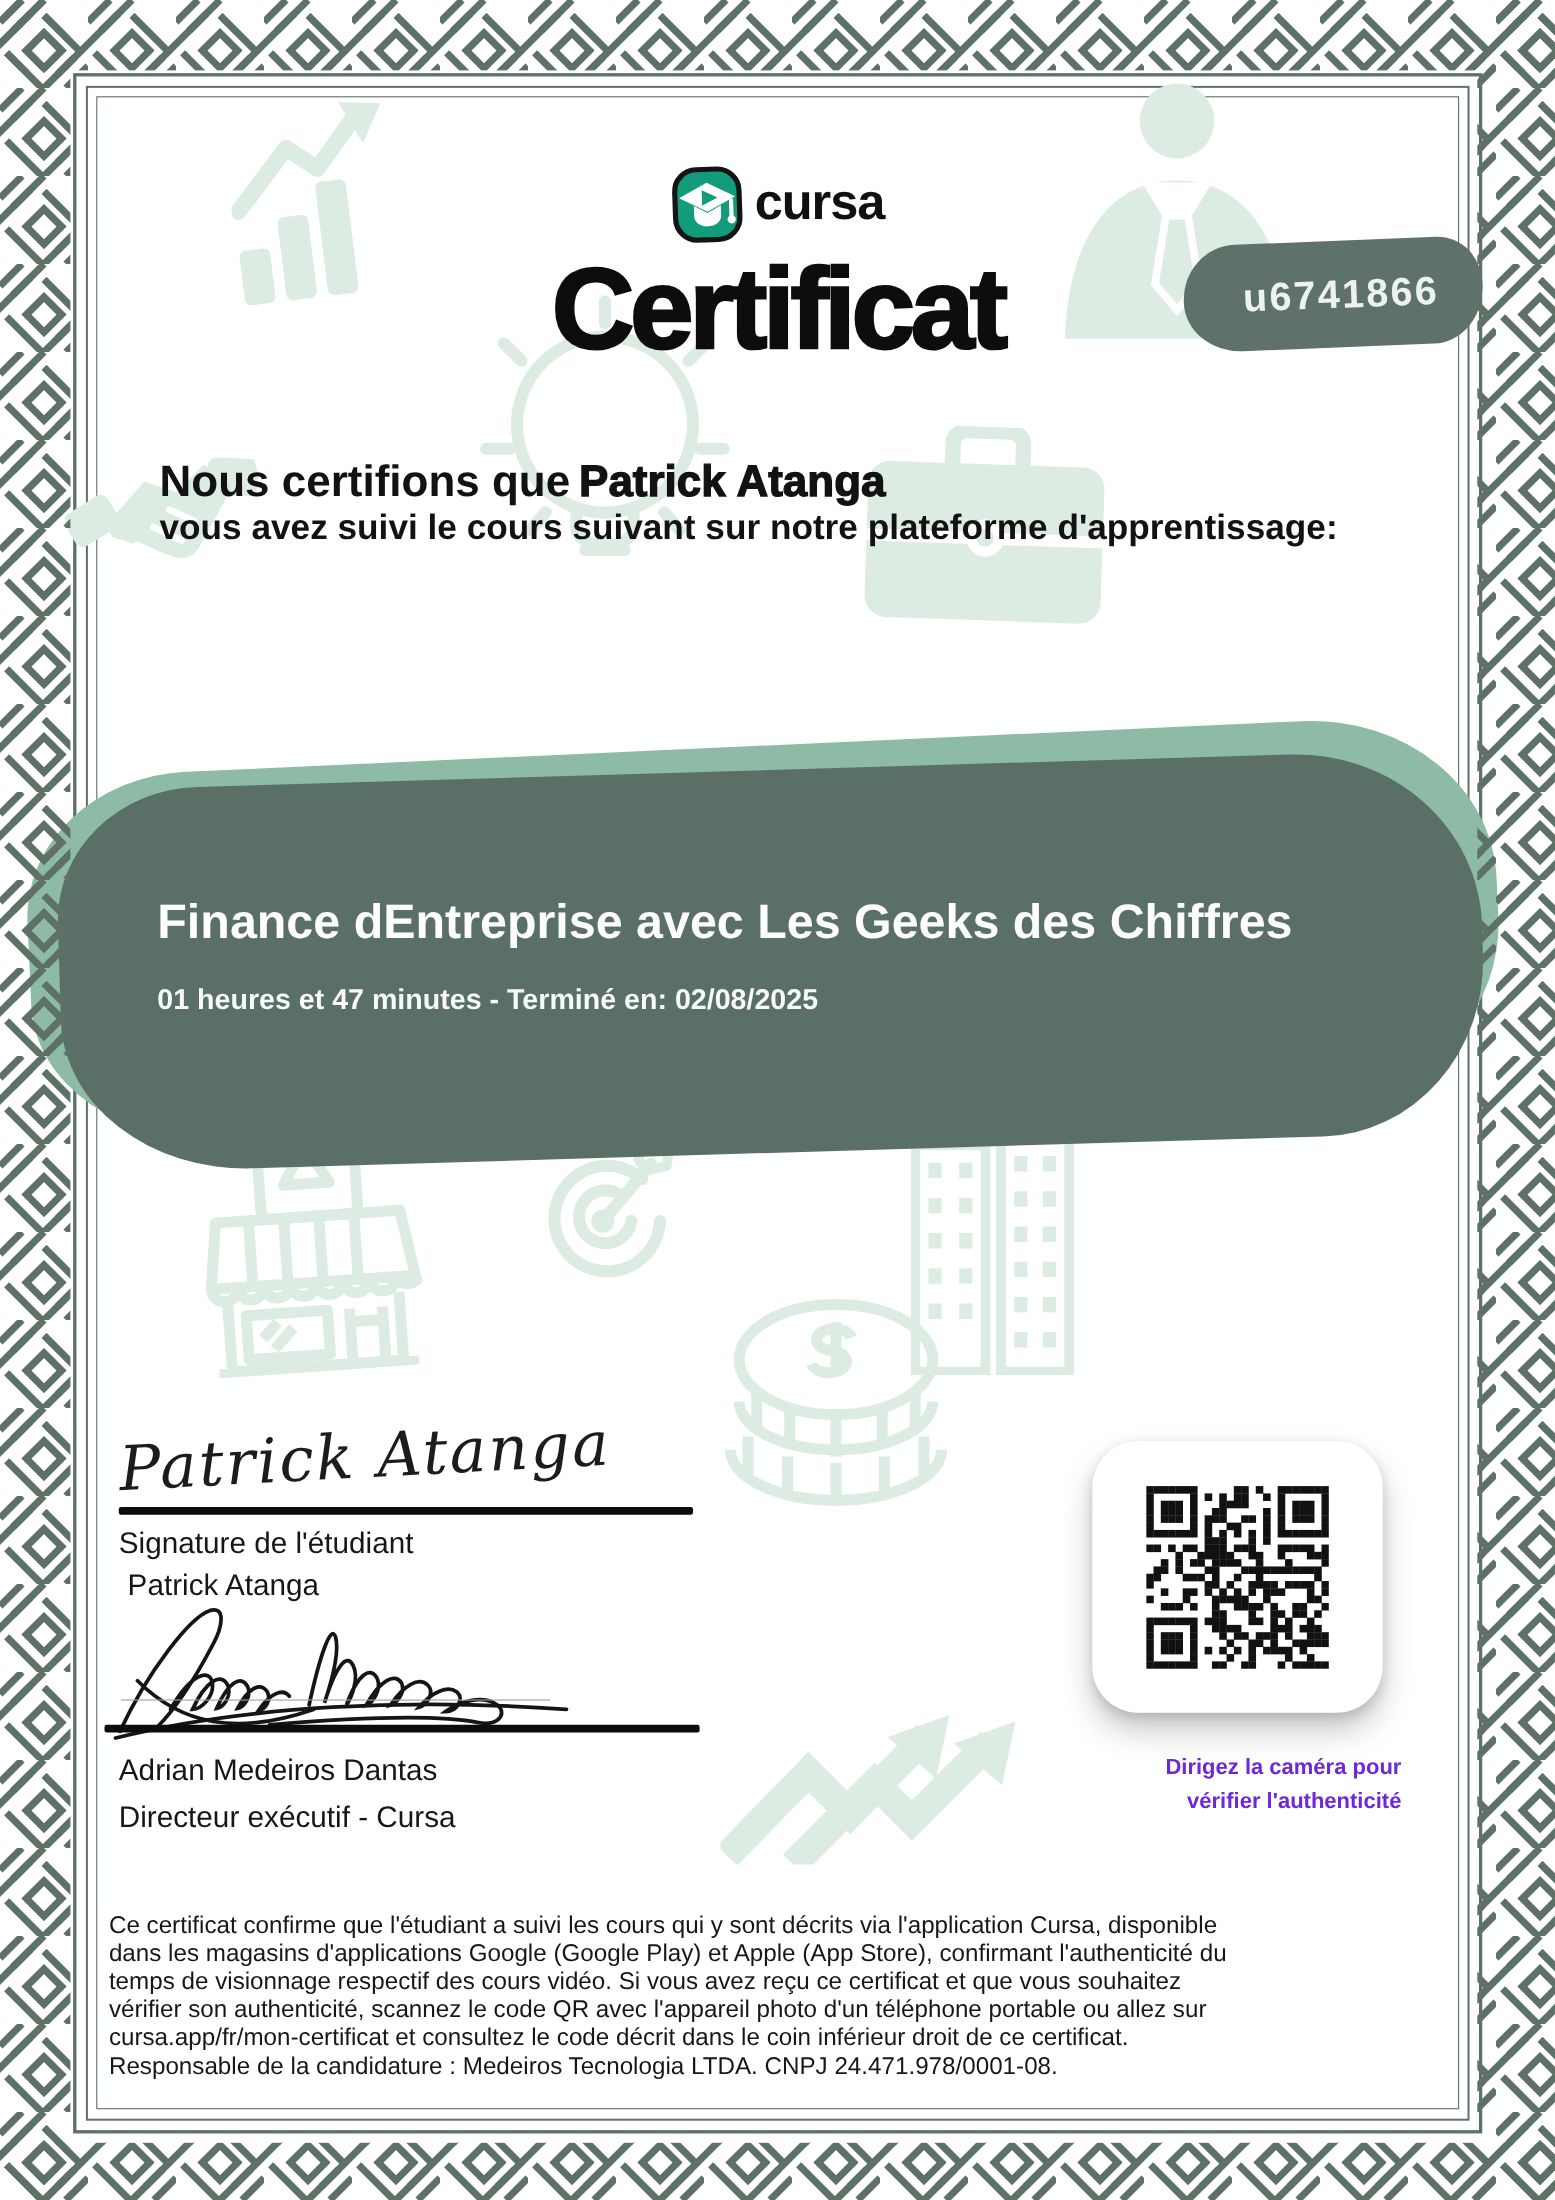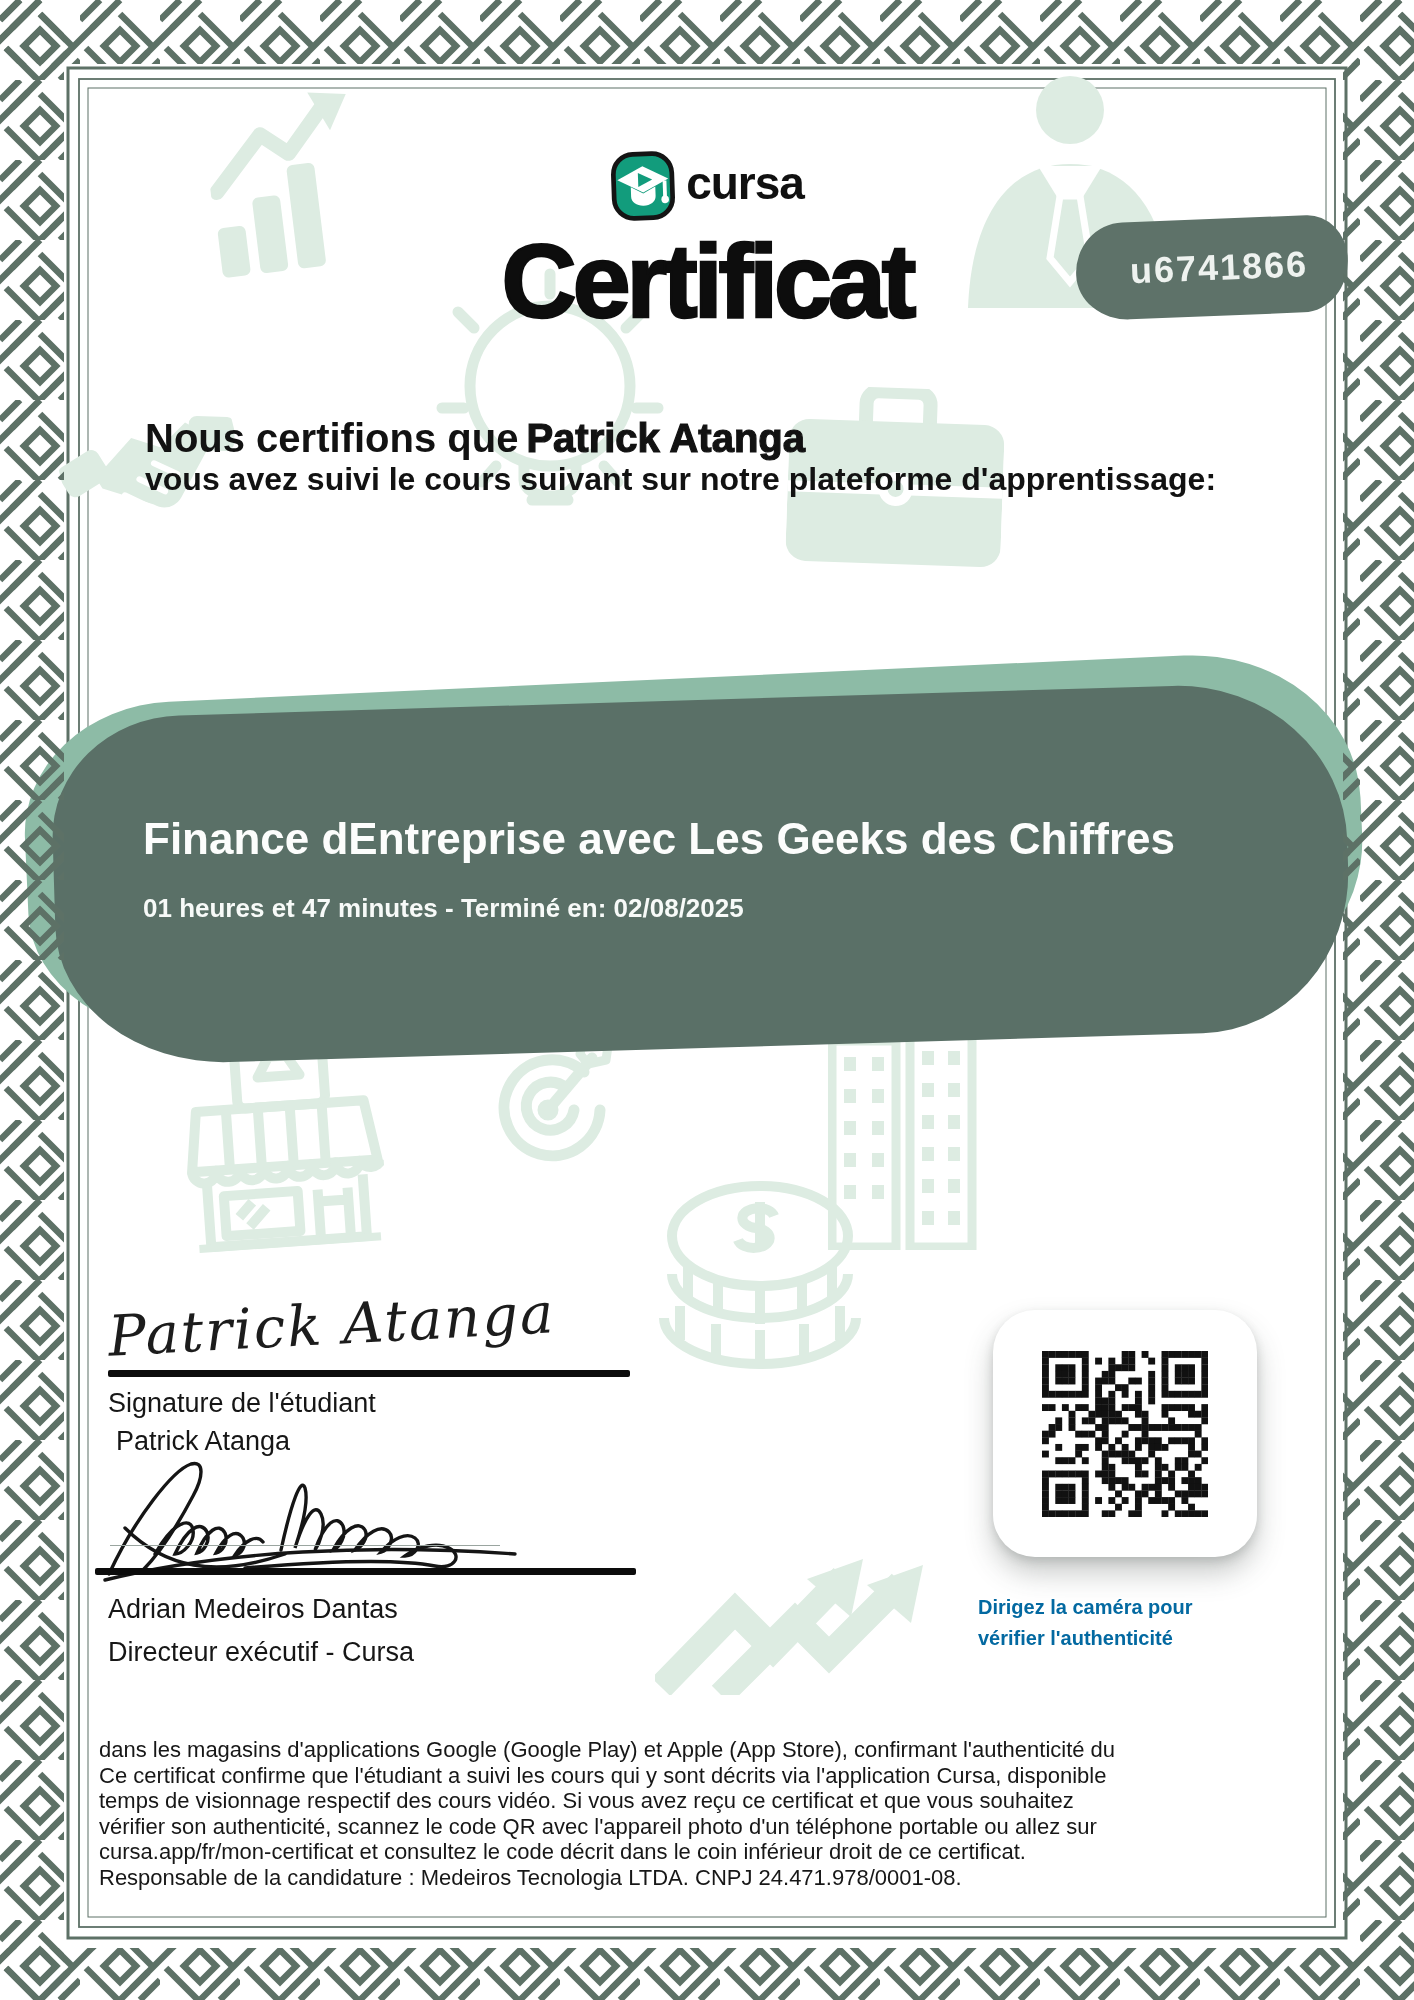--- a/index.html
+++ b/index.html
@@ -41,22 +41,22 @@
   #sig2-line{left:95px;top:1568px;width:541px;}
   .sig-label{font-size:27px;color:#161616;}
   #sig1-label{left:108px;top:1388px;}
   #sig1-name{left:116px;top:1426px;}
   #sig2-name{left:108px;top:1594px;}
   #sig2-title{left:108px;top:1637px;}
   
   #qr-card{left:993px;top:1310px;width:264px;height:247px;background:#ffffff;border-radius:42px;
            box-shadow:0 16px 28px rgba(60,70,66,0.28), 0 4px 10px rgba(60,70,66,0.18);
            display:flex;align-items:center;justify-content:center;}
-  #qr-caption{left:978px;top:1592px;width:296px;text-align:left;font-size:20px;font-weight:700;
-              color:#0369a1;line-height:31px;}
+  #qr-caption{left:978px;top:1592px;width:296px;text-align:right;font-size:20px;font-weight:700;
+              color:#6d28d9;line-height:31px;}
   
   #footer-text{left:99px;top:1737px;width:1190px;font-size:22px;line-height:25.5px;color:#171717;}
 </style>
 </head>
 <body>
 
 <div id="cert">
 
   <svg id="frame-lines" class="abs" width="1414" height="2000" style="left:0;top:0;">
     <rect x="68" y="68" width="1278" height="1870" fill="none" stroke="#5d7166" stroke-width="3"></rect>
@@ -564,22 +564,22 @@
         <rect x="152.72" y="159.36" width="6.89" height="6.89"></rect>
         <rect x="159.36" y="159.36" width="6.89" height="6.89"></rect>
       </svg>
   </div>
   <div id="qr-caption" class="abs content">
     <div>Dirigez la caméra pour</div>
     <div>vérifier l'authenticité</div>
   </div>
 
   <div id="footer-text" class="abs content">
+    <div>Ce certificat confirme que l'étudiant a suivi les cours qui y sont décrits via l'application Cursa, disponible</div>
     <div>dans les magasins d'applications Google (Google Play) et Apple (App Store), confirmant l'authenticité du</div>
-    <div>Ce certificat confirme que l'étudiant a suivi les cours qui y sont décrits via l'application Cursa, disponible</div>
     <div>temps de visionnage respectif des cours vidéo. Si vous avez reçu ce certificat et que vous souhaitez</div>
     <div>vérifier son authenticité, scannez le code QR avec l'appareil photo d'un téléphone portable ou allez sur</div>
     <div>cursa.app/fr/mon-certificat et consultez le code décrit dans le coin inférieur droit de ce certificat.</div>
     <div>Responsable de la candidature : Medeiros Tecnologia LTDA. CNPJ 24.471.978/0001-08.</div>
   </div>
 
   <svg id="border-pattern" class="abs" width="1414" height="2000" style="left:0;top:0;">
     <defs>
       <pattern id="celt" width="80" height="80" patternUnits="userSpaceOnUse">
         <g stroke="#5d7166" stroke-width="6.5" fill="none">

